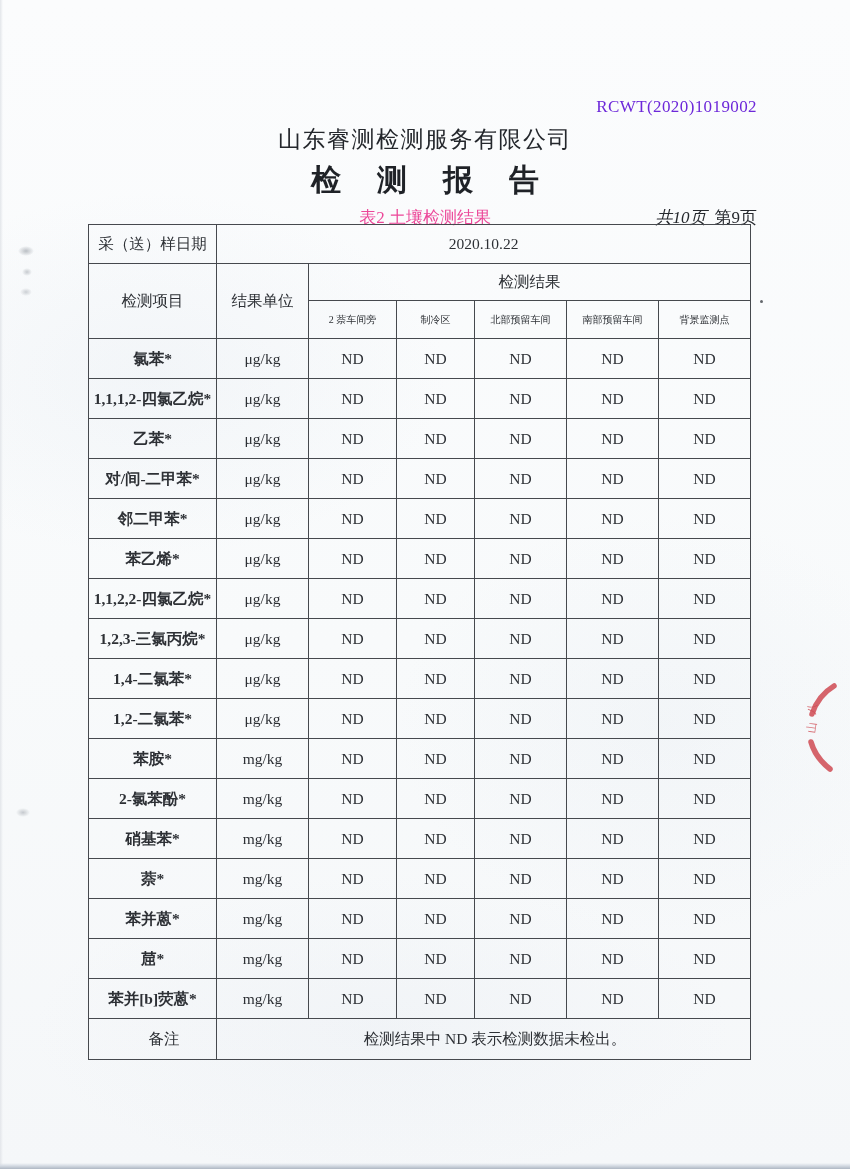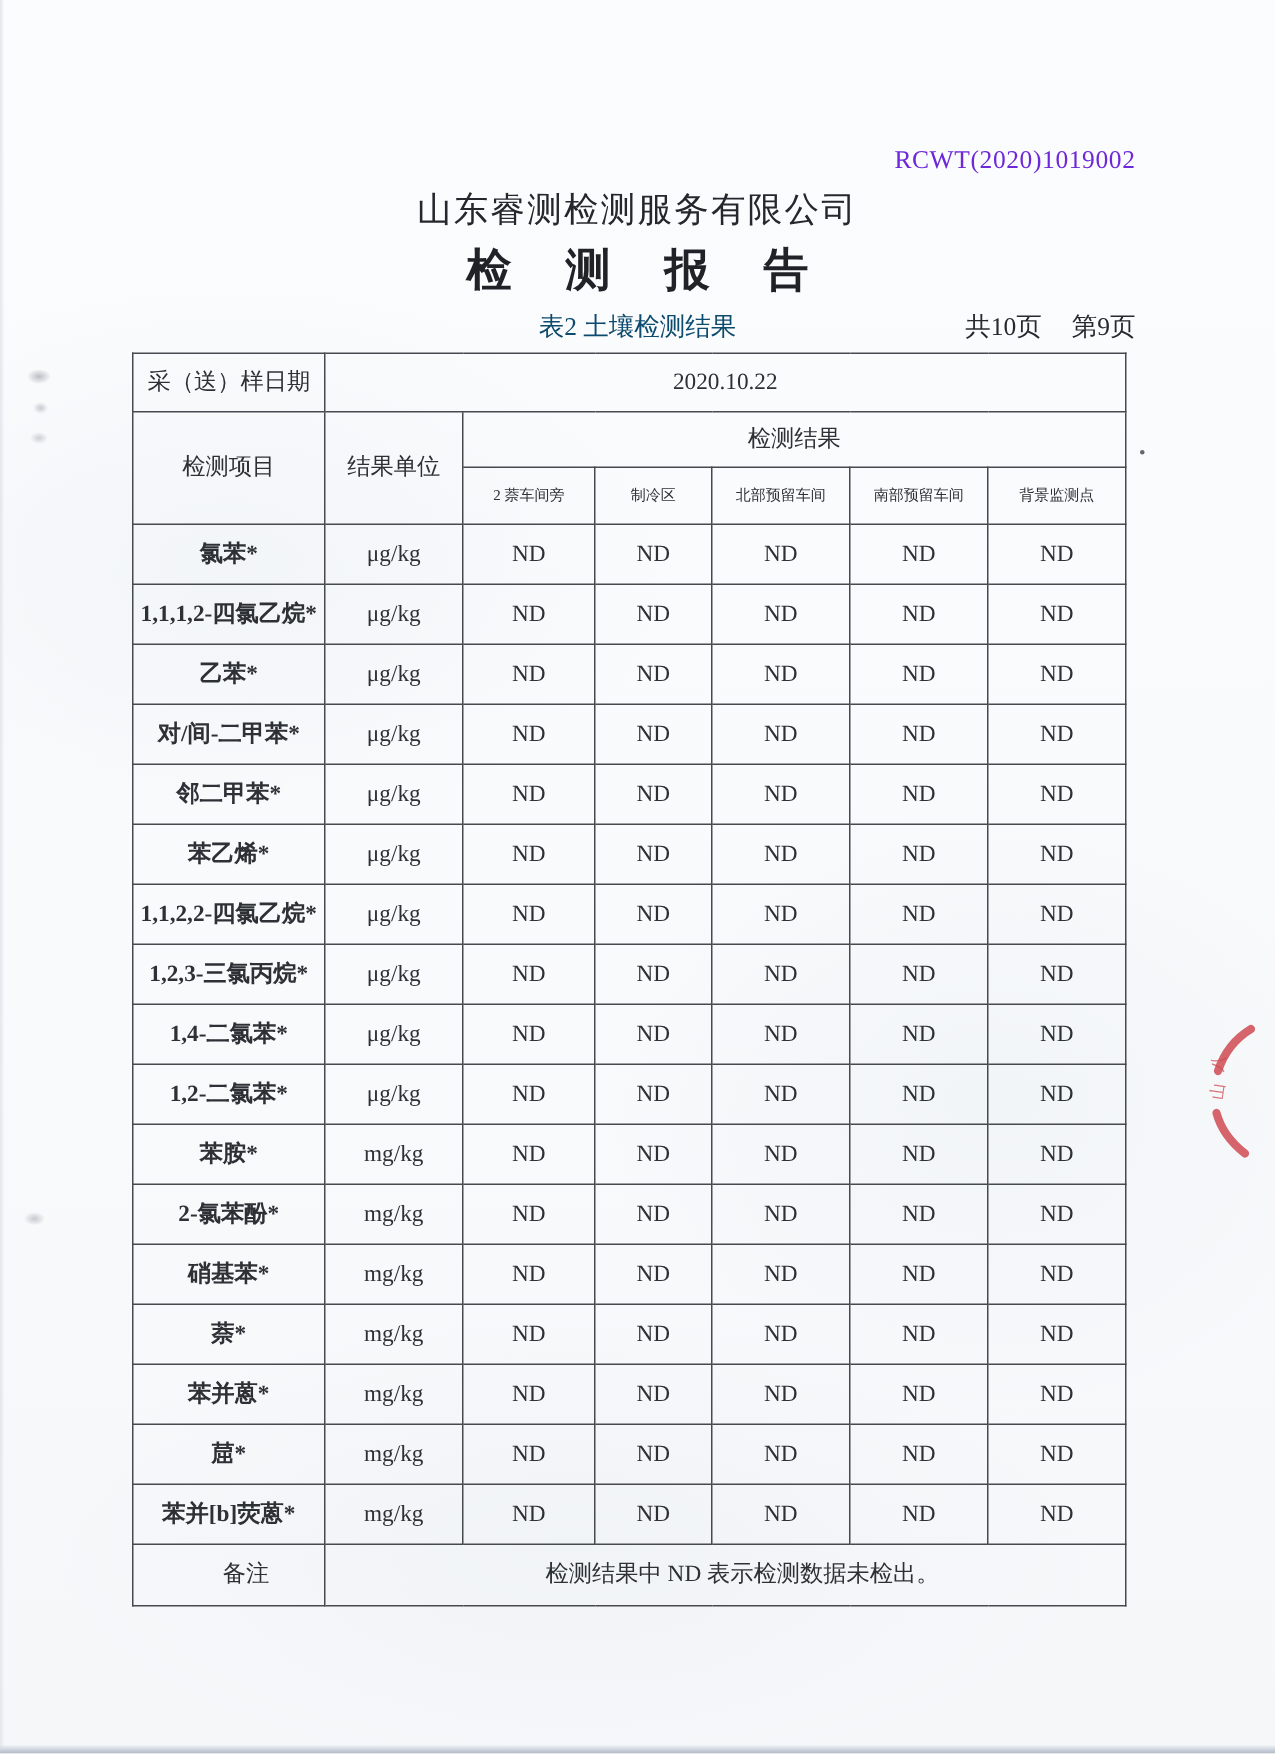--- a/index.html
+++ b/index.html
@@ -15,27 +15,27 @@
     content:"";position:absolute;inset:0;pointer-events:none;
     background:
       radial-gradient(420px 260px at 18% 32%, rgba(210,220,232,.18), transparent 70%),
       radial-gradient(380px 300px at 78% 62%, rgba(208,218,230,.14), transparent 70%),
       radial-gradient(500px 220px at 45% 88%, rgba(205,215,228,.12), transparent 70%);
   }
   .report-no{position:absolute;top:97px;right:93px;font-size:17px;letter-spacing:.4px;color:#6d28d9;}
   .company{position:absolute;top:124px;left:0;right:0;text-align:center;font-size:23px;letter-spacing:1.5px;color:#24272c;}
   .title{position:absolute;top:160px;left:0;right:0;text-align:center;font-size:30px;font-weight:bold;
          letter-spacing:36px;padding-left:36px;color:#1f2227;}
-  .caption{position:absolute;top:206px;left:0;right:0;text-align:center;font-size:17px;color:#0c4a6e;}
+  .caption{position:absolute;top:206px;left:0;right:0;text-align:center;font-size:17px;color:#ec4899;}
   .pageinfo{position:absolute;top:206px;right:93px;font-size:17px;color:#26292e;}
-  .pageinfo span{margin-left:20px;}
-  .pageinfo span:first-child{margin-left:0;}
+  .pageinfo span{margin-left:8px;}
+  .pageinfo span:first-child{margin-left:0;font-style:italic;}
 
   table.results{
-    position:absolute;left:88px;top:235px;width:662px;
+    position:absolute;left:88px;top:224px;width:662px;
     border-collapse:collapse;table-layout:fixed;
     border:1.6px solid #3e4146;
   }
   table.results td{
     border:1.2px solid #46494e;text-align:center;vertical-align:middle;
     padding:0;font-size:15.5px;color:#2d3035;height:39px;line-height:1.15;
     overflow:hidden;
   }
   tr[data-name="date-row"] td{height:38px;}
   tr[data-name="header-row-1"] td.h-result{height:36px;margin-left:16px;}

